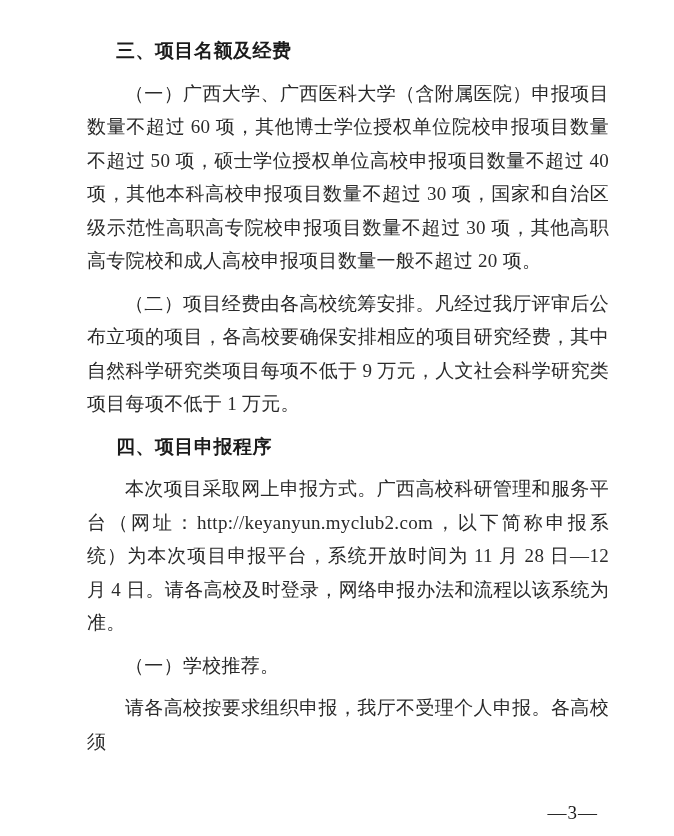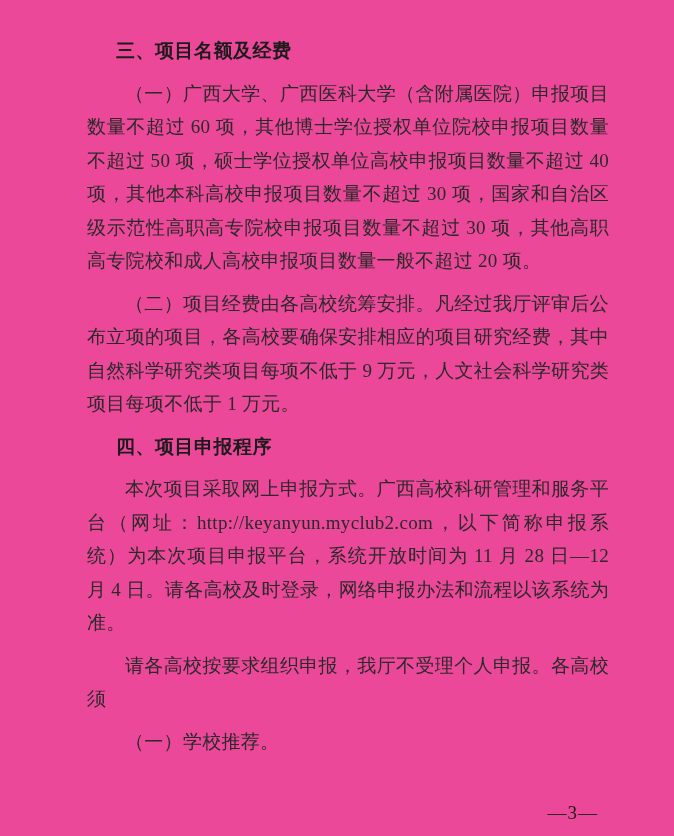--- a/index.html
+++ b/index.html
@@ -6,21 +6,21 @@
   html, body { margin: 0; padding: 0; }
   body {
     background: #e8e8e8;
     font-family: "Liberation Serif", "DejaVu Serif", serif;
   }
   .page {
     position: relative;
     width: 674px;
     height: 836px;
     margin: 0 auto;
-    background: #ec4899;
+    background: #ffffff;
     overflow: hidden;
     color: #222222;
   }
   .content {
     position: absolute;
     left: 78px;
     top: 34px;
     width: 540px;
   }
   .heading {
@@ -54,17 +54,17 @@
 </head>
 <body>
 
 <div class="page">
   <div class="content">
     <h3 class="heading">三、项目名额及经费</h3>
     <p class="para">（一）广西大学、广西医科大学（含附属医院）申报项目数量不超过 60 项，其他博士学位授权单位院校申报项目数量不超过 50 项，硕士学位授权单位高校申报项目数量不超过 40 项，其他本科高校申报项目数量不超过 30 项，国家和自治区级示范性高职高专院校申报项目数量不超过 30 项，其他高职高专院校和成人高校申报项目数量一般不超过 20 项。</p>
     <p class="para">（二）项目经费由各高校统筹安排。凡经过我厅评审后公布立项的项目，各高校要确保安排相应的项目研究经费，其中自然科学研究类项目每项不低于 9 万元，人文社会科学研究类项目每项不低于 1 万元。</p>
     <h3 class="heading">四、项目申报程序</h3>
     <p class="para">本次项目采取网上申报方式。广西高校科研管理和服务平台（网址：http://keyanyun.myclub2.com，以下简称申报系统）为本次项目申报平台，系统开放时间为 11 月 28 日—12 月 4 日。请各高校及时登录，网络申报办法和流程以该系统为准。</p>
+    <p class="para">（一）学校推荐。</p>
     <p class="para">请各高校按要求组织申报，我厅不受理个人申报。各高校须</p>
-    <p class="para">（一）学校推荐。</p>
   </div>
   <div class="page-number">—3—</div>
 </div>
 
 </body></html>

